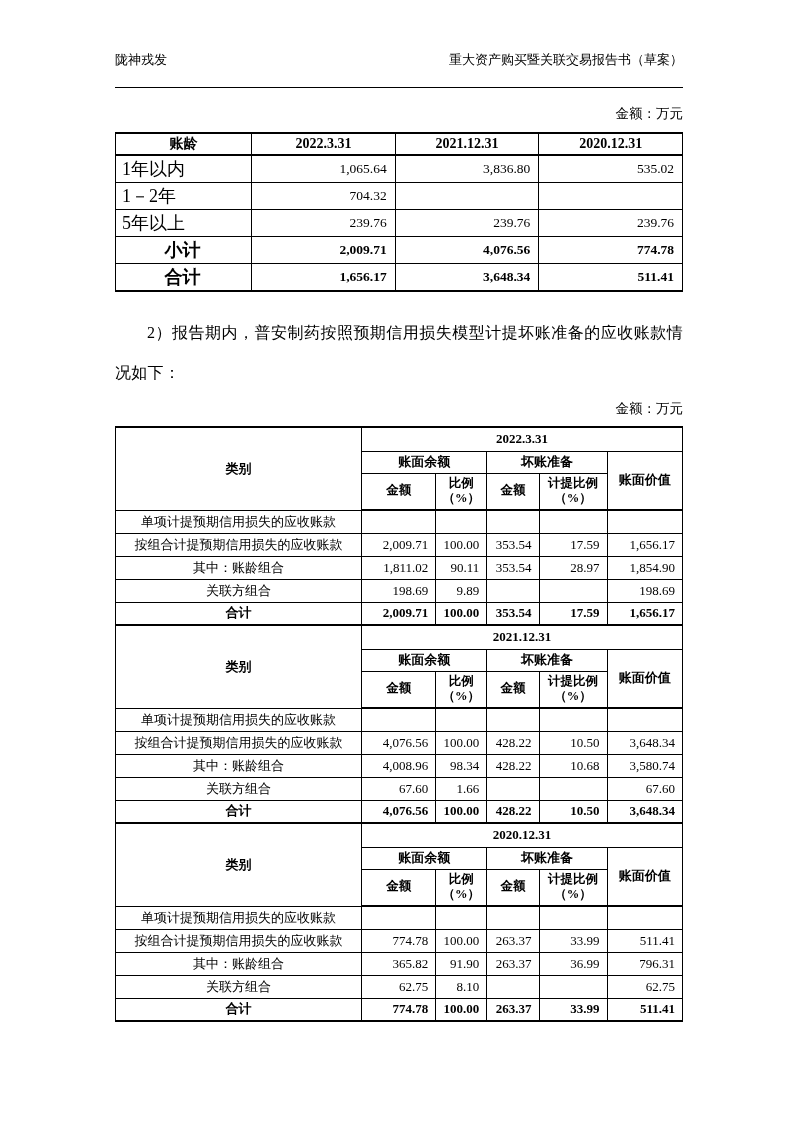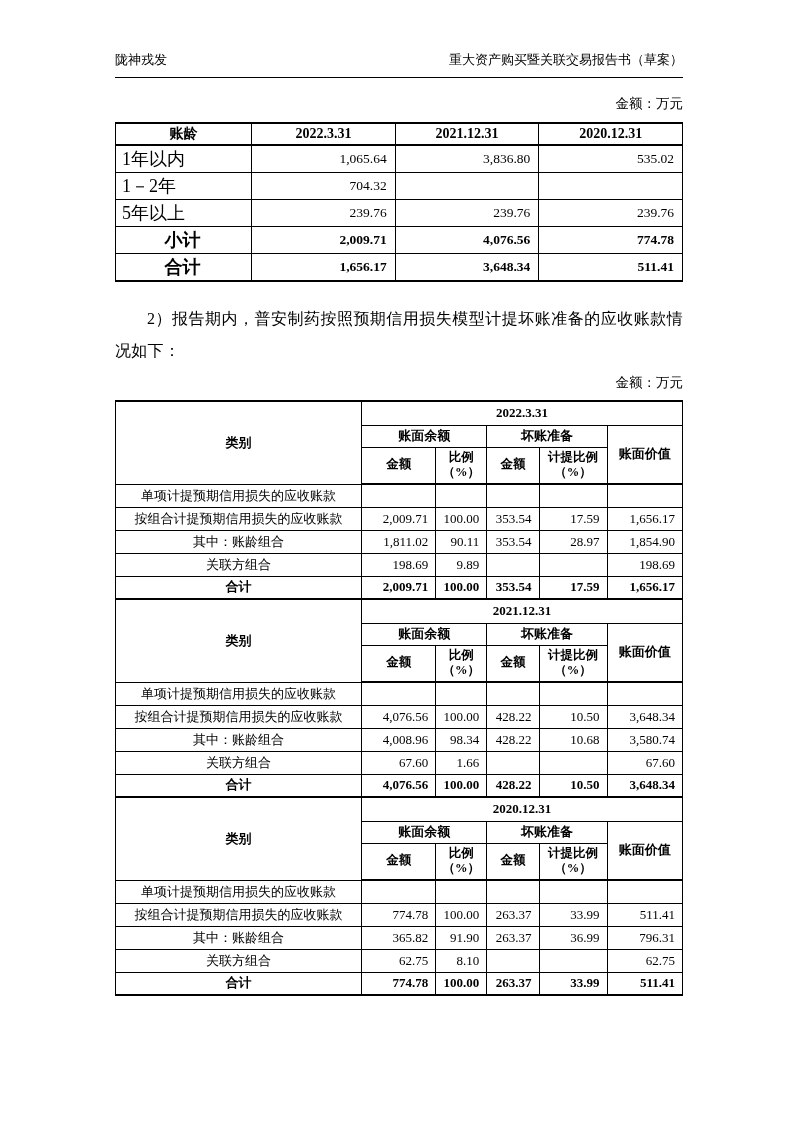--- a/index.html
+++ b/index.html
@@ -1,20 +1,20 @@
 <!DOCTYPE html>
 <html><head>
 <meta charset="utf-8">
 <style>
   html,body{margin:0;padding:0;background:#fff;}
   .page{position:relative;width:793px;height:1122px;background:#fff;overflow:hidden;
         font-family:"Liberation Serif","DejaVu Serif",serif;color:#000;}
   .content{margin-left:115px;width:568px;}
   .doc-header{display:flex;justify-content:space-between;align-items:flex-end;
-        padding-top:51px;padding-bottom:8px;border-bottom:1.5px solid #000;font-size:13px;}
+        padding-top:51px;padding-bottom:18px;border-bottom:1.5px solid #000;font-size:13px;}
   .unit-row{text-align:right;font-size:13.5px;}
   .unit-top{margin-top:17px;margin-bottom:9px;}
   .unit-mid{margin-top:7px;margin-bottom:8px;}
   table{border-collapse:collapse;width:100%;table-layout:fixed;}
   td{border:1px solid #000;border-top-width:1.5px;border-bottom-width:1.5px;
      padding:1px 2px;box-sizing:border-box;vertical-align:middle;}
   .t1{border-top:2.5px solid #000;border-bottom:2.5px solid #000;font-size:13.5px;}
   .t1 tr{height:24px;}
   .t1 tr.hdr{height:18px;}
   .t1 tr.hdr td{font-weight:bold;text-align:center;font-size:14px;border-bottom-width:2px;}
@@ -27,21 +27,21 @@
   .t2 tr.date-r{height:24px;}
   .t2 tr.grp-r{height:22px;}
   .t2 tr.sub-r{height:37px;}
   .t2 tr.dr{height:23px;}
   .t2 .hd{font-weight:bold;text-align:center;}
   .t2 tr.sub-r td{border-bottom-width:2px;font-size:12.5px;line-height:1.25;}
   .t2 .bv{border-bottom-width:2px;}
   .t2 .lbl{text-align:center;}
   .t2 .num{text-align:right;padding-right:7px;}
   .t2 tr.total td{font-weight:bold;}
-  .para{font-size:16px;line-height:32px;text-indent:32px;text-align:justify;
+  .para{font-size:16px;line-height:40px;text-indent:32px;text-align:justify;
         margin:21px 0 0 0;letter-spacing:0.3px;}
   .footer{text-align:center;font-size:13px;margin-top:31px;}
 </style>
 </head>
 <body>
 
 <div class="page">
   <div class="content">
 
     <div class="doc-header">

